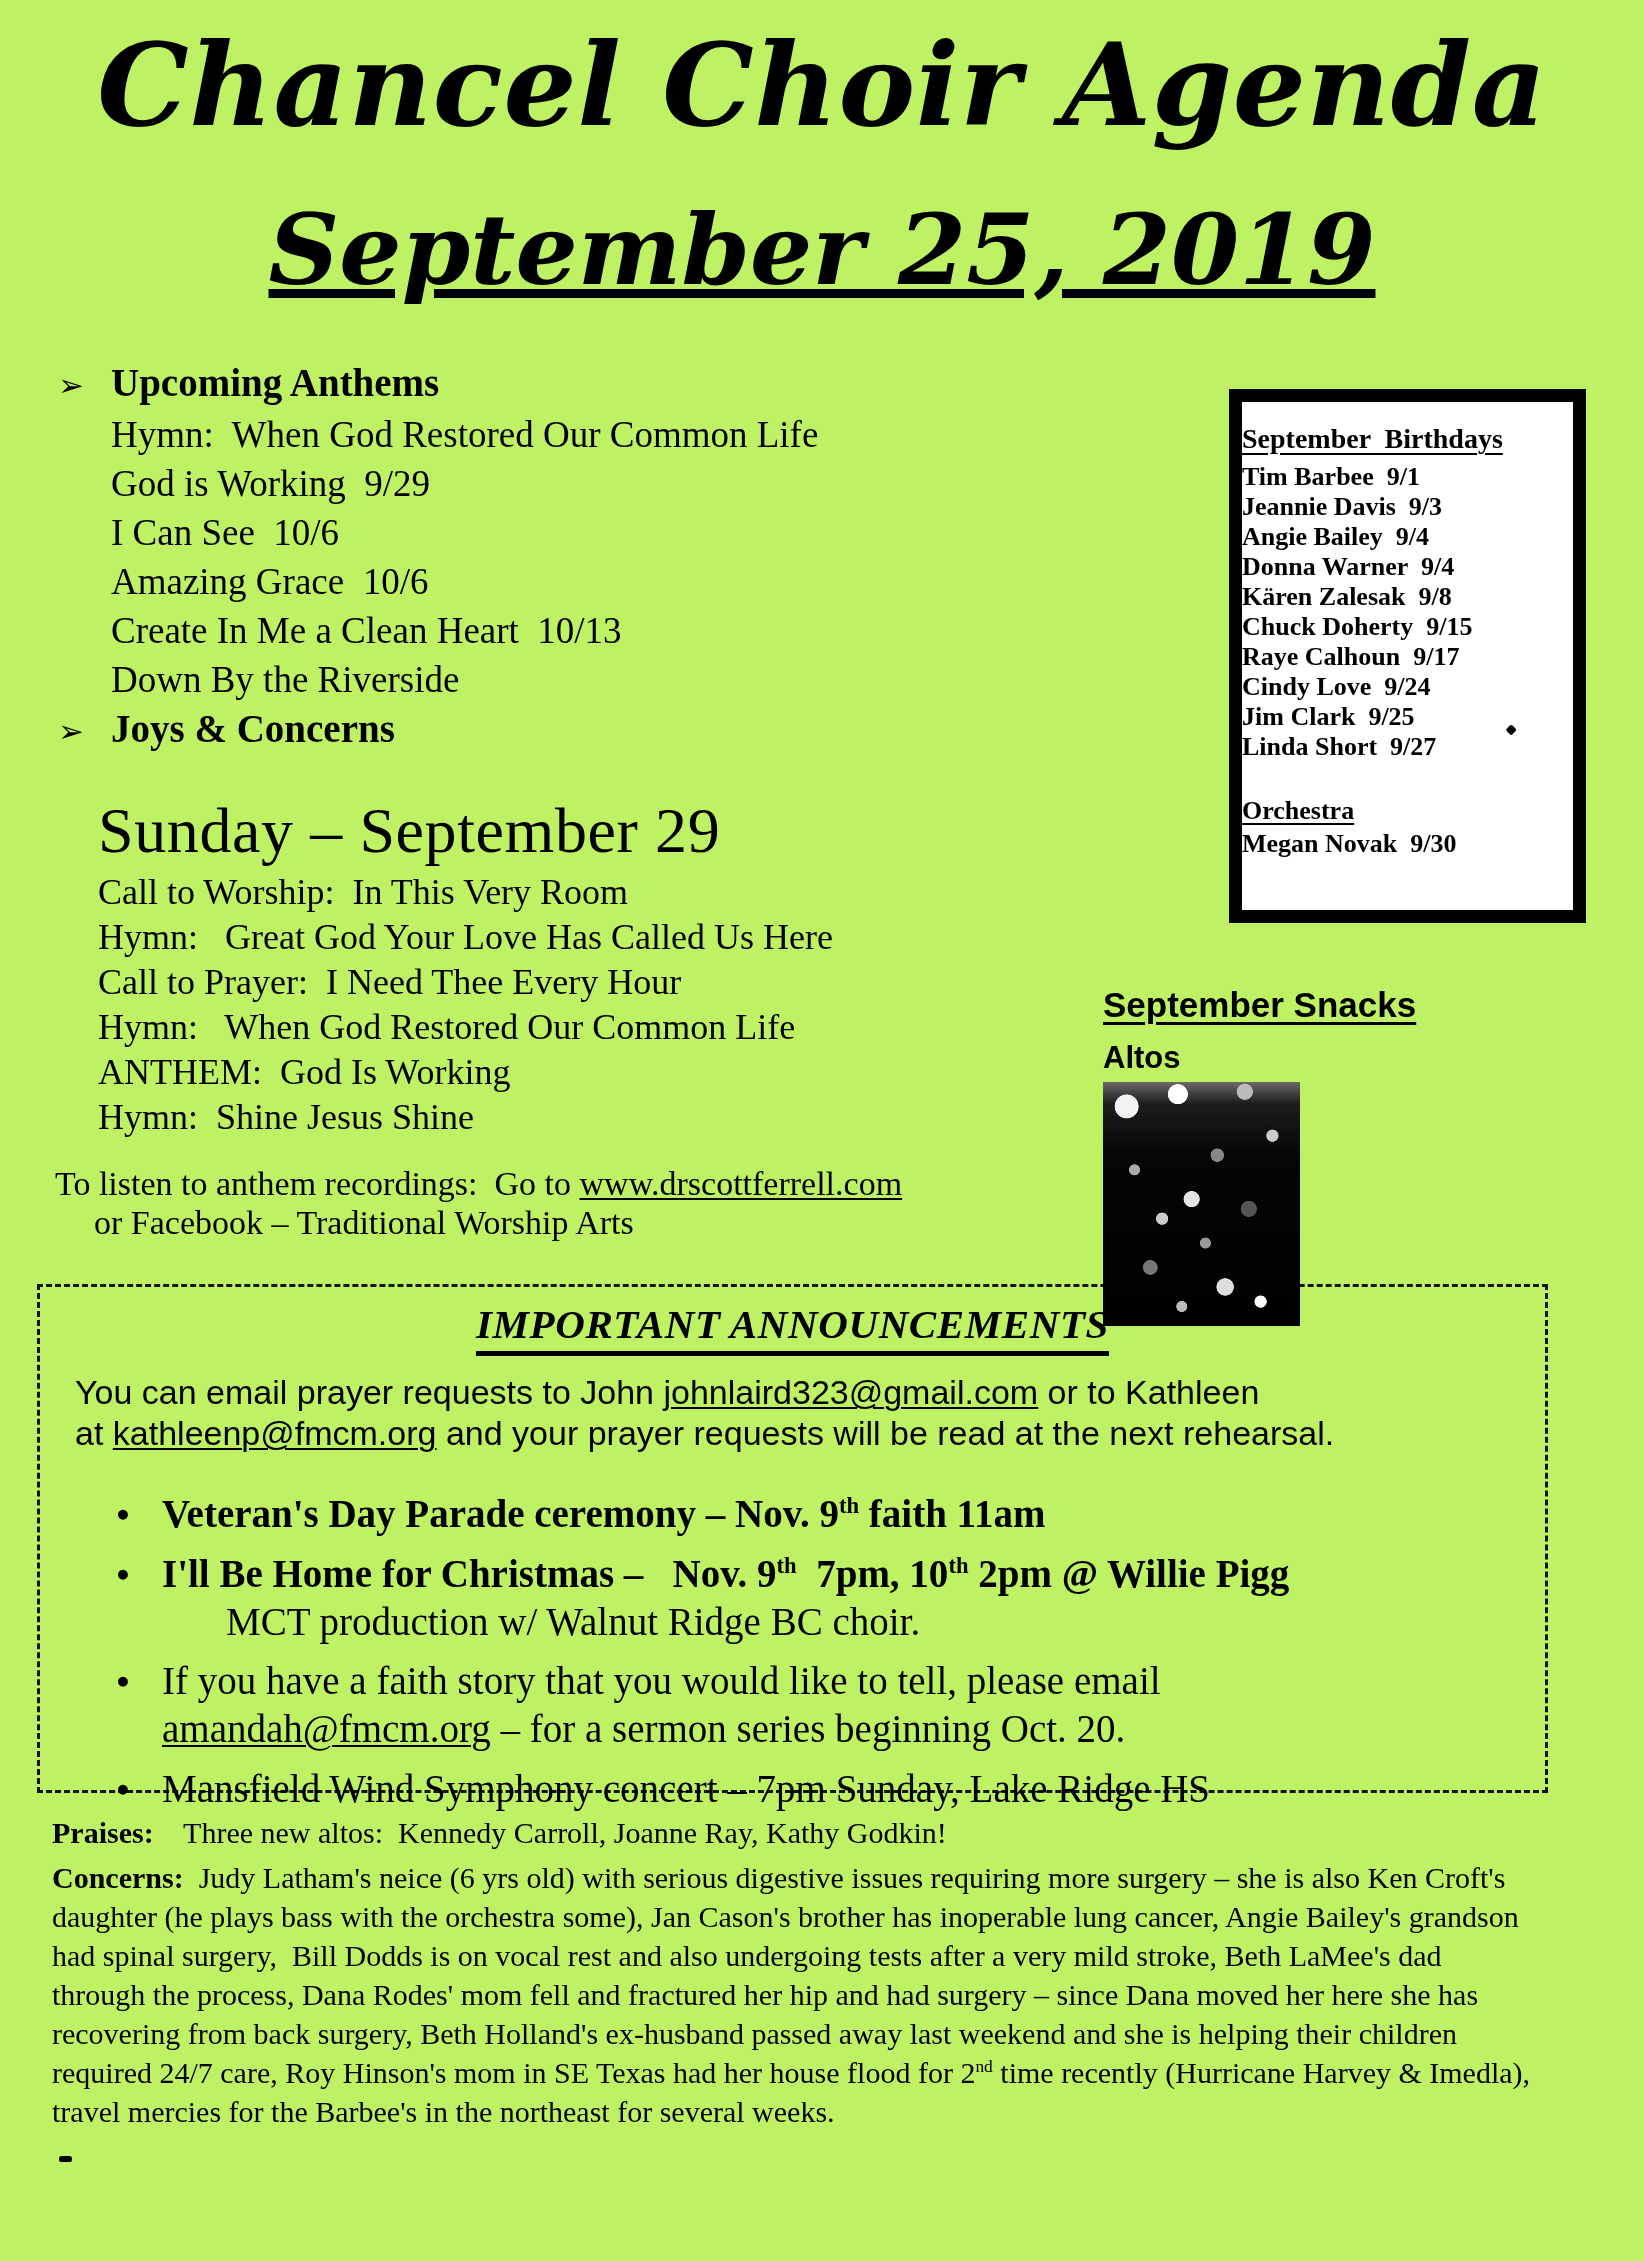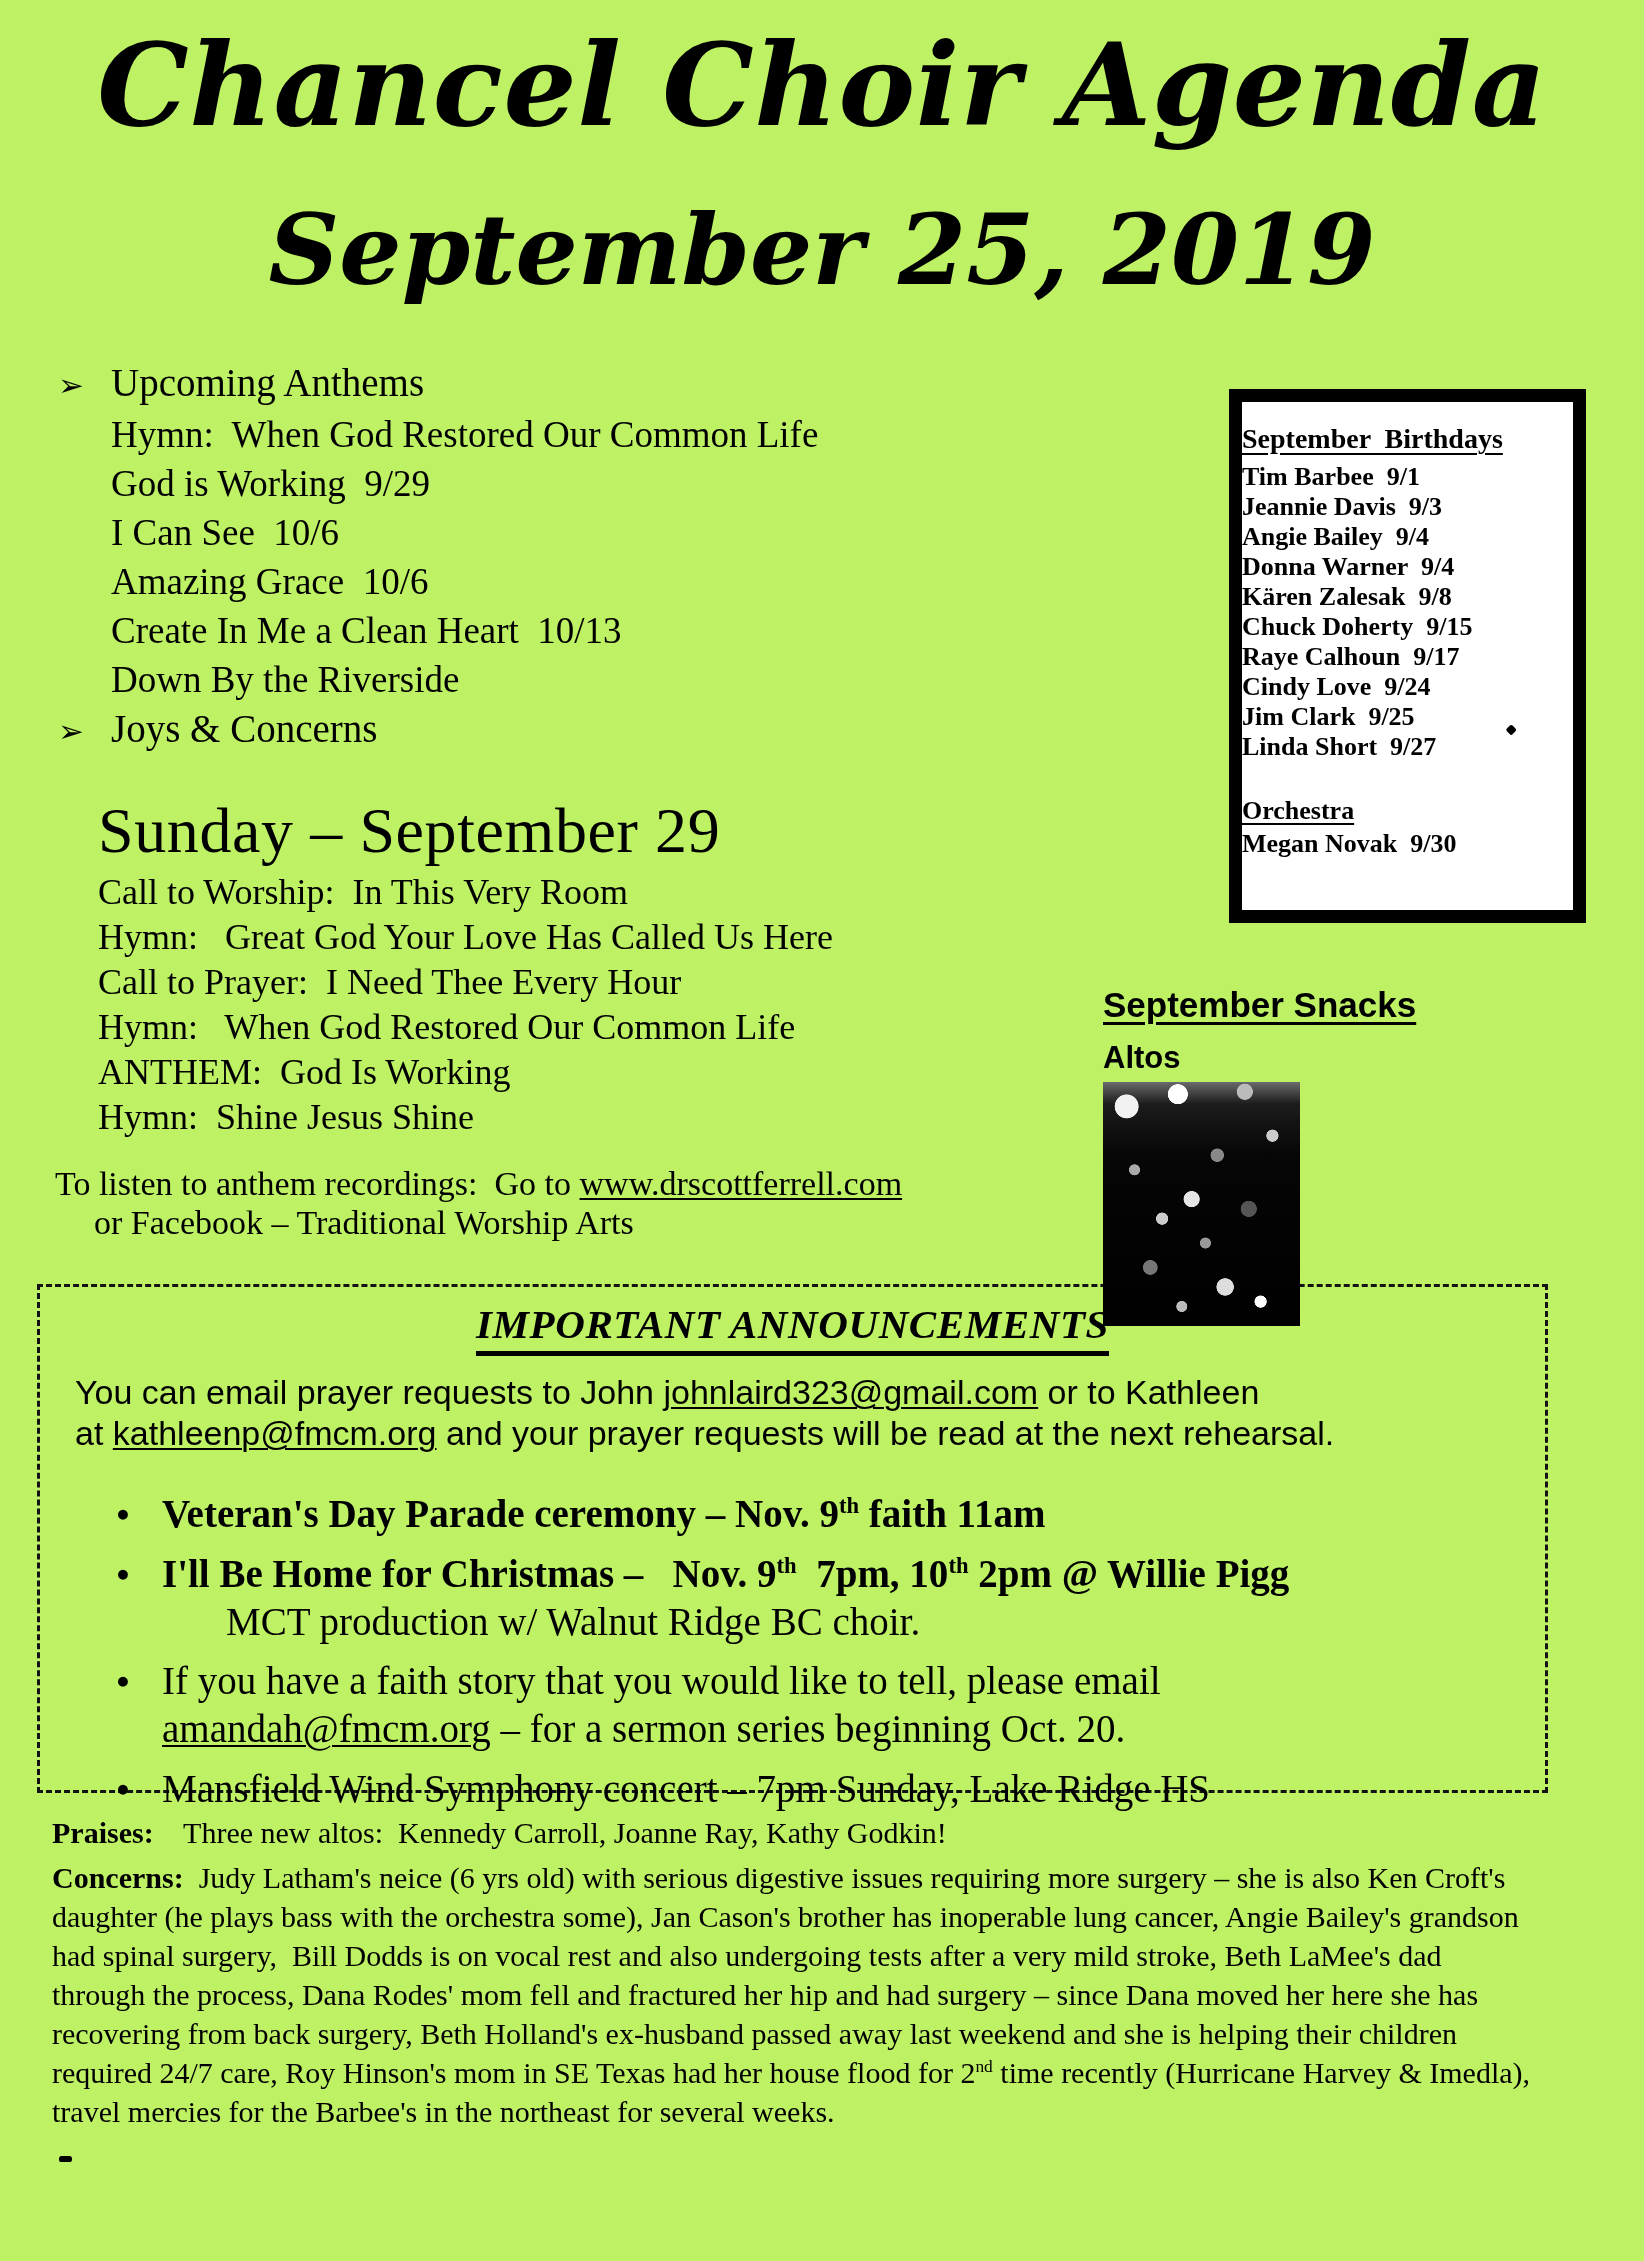--- a/index.html
+++ b/index.html
@@ -22,27 +22,28 @@
     font-family:"DejaVu Serif", serif;
     font-style:italic; font-weight:bold;
     font-size:115px; letter-spacing:0.6px;
   }
   .title2 {
     position:absolute; top:192px; left:0; width:100%;
     text-align:center;
     font-family:"DejaVu Serif", serif;
     font-style:italic; font-weight:bold;
     font-size:98px;
+    text-decoration:underline;
   }
 
   
   .agenda { position:absolute; left:58px; top:358px; width:1135px; font-size:37px; }
   .arrow-row { display:flex; align-items:baseline; line-height:49px; }
   .arrow { flex:none; width:53px; font-family:"DejaVu Sans", sans-serif; font-size:31px; }
-  .agenda-heading { font-size:39px; }
+  .agenda-heading { font-size:39px;font-weight:bold; }
   .anthems { margin-left:53px; }
   .anthems .line { line-height:49px; }
 
   
   .bbox {
     position:absolute; left:1229px; top:389px; width:357px; height:534px;
     border:13px solid #000; padding-top:20.6px; text-align:left;
     background:#fff;
   }
   .bb-header {

